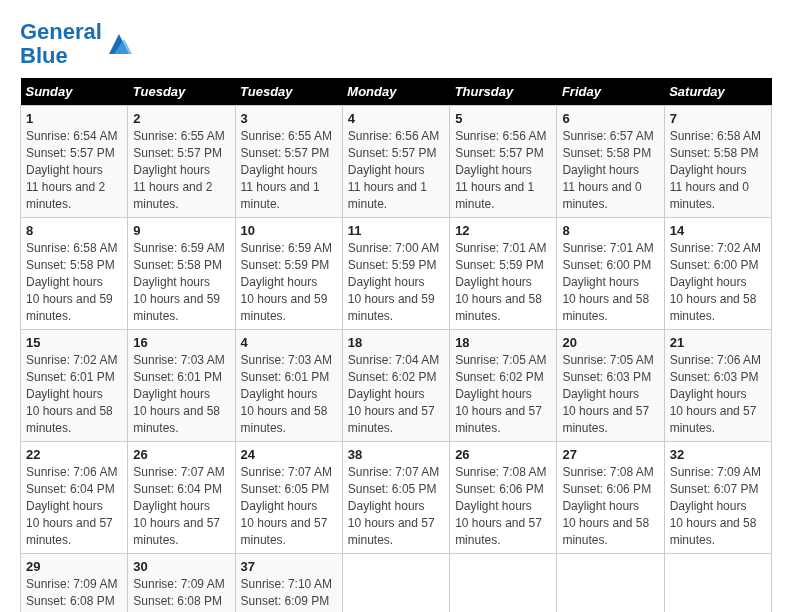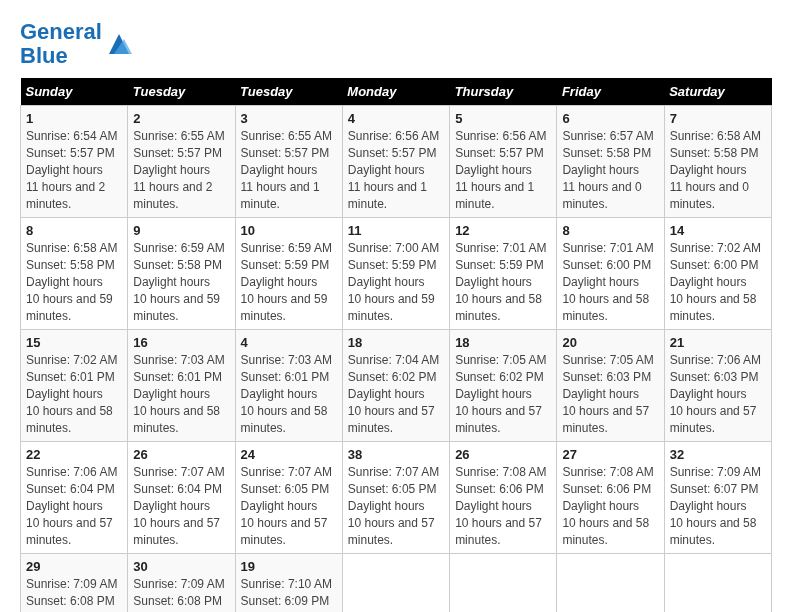--- a/index.html
+++ b/index.html
@@ -397,21 +397,21 @@
         <td>
         <div class="day-num">30</div>
         <div class="day-info">
           Sunrise: 7:09 AM<br>
           Sunset: 6:08 PM<br>
           Daylight hours<br>
           10 hours and 58 minutes.
         </div>
       </td>
         <td>
-        <div class="day-num">19</div>
+        <div class="day-num">37</div>
         <div class="day-info">
           Sunrise: 7:10 AM<br>
           Sunset: 6:09 PM<br>
           Daylight hours<br>
           10 hours and 58 minutes.
         </div>
       </td>
         <td class="empty-cell"></td>
         <td class="empty-cell"></td>
         <td class="empty-cell"></td>

